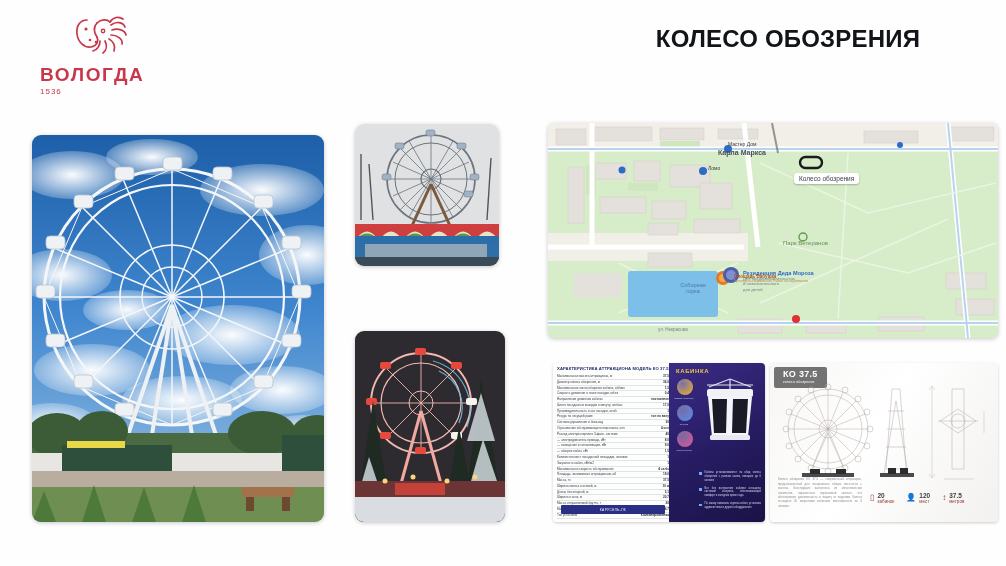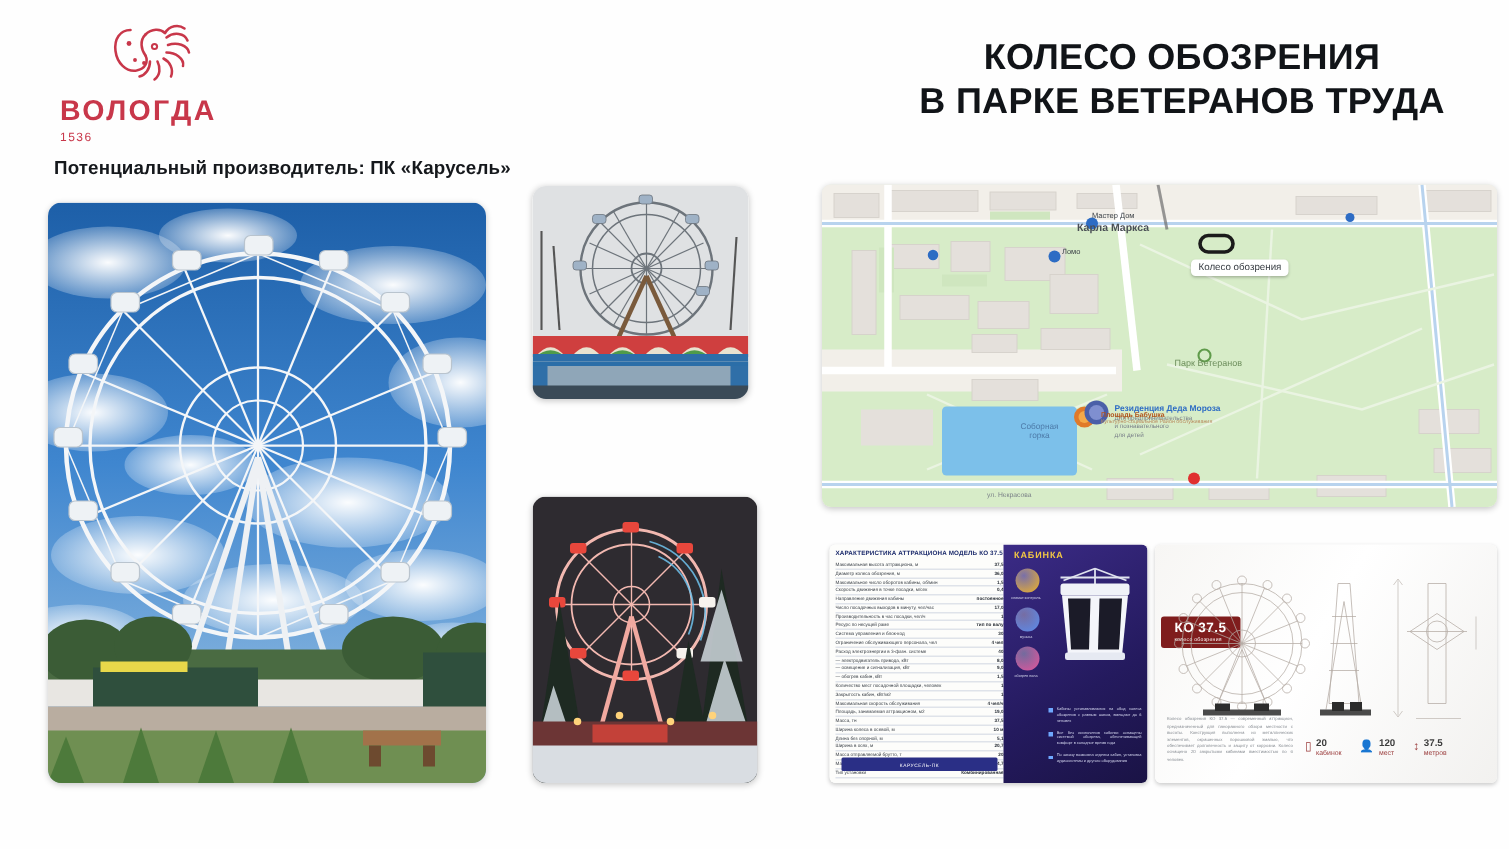--- a/index.html
+++ b/index.html
@@ -67,23 +67,23 @@
     padding:2px 5px; font-size:6.5px; color:#3b4046;
     box-shadow:0 1px 2px rgba(0,0,0,.25); white-space:nowrap;
   }
   .map-poi-title { font-size:5.6px; color:#2d6cc4; font-weight:bold; }
   .map-poi-sub { font-size:4.2px; color:#7a8089; line-height:1.25; }
 
   
   .doc { position:absolute; border-radius:4px; overflow:hidden;
          box-shadow:0 1px 3px rgba(0,0,0,.2); background:#fff; }
   .ko-badge {
-    position:absolute; left:4px; top:4px; background:#7f1d1d; color:#fff;
+    position:absolute; left:4px; top:4px; background:#737373; color:#fff;
     padding:3px 9px 4px; border-radius:2px; font-size:9px; font-weight:bold;
-    line-height:1; letter-spacing:.3px;margin-top:44px;
+    line-height:1; letter-spacing:.3px;
   }
   .ko-badge .sub { display:block; font-size:3.4px; font-weight:normal; margin-top:2px; letter-spacing:.2px; }
   .ko-stats { position:absolute; left:100px; bottom:18px; display:flex; gap:12px; align-items:flex-start; }
   .ko-stat { display:flex; gap:3px; align-items:center; }
   .ko-stat .num { font-size:6.5px; font-weight:bold; color:#3d3d3d; line-height:1.1; }
   .ko-stat .unit { font-size:4.6px; color:#9a3b3b; line-height:1.1; }
   .ko-blurb { position:absolute; left:8px; bottom:14px; width:84px; font-size:2.9px;
               color:#8a8f95; line-height:1.5; text-align:justify; }
 
   .spec-title { position:absolute; left:4px; top:3px; font-size:4.2px; font-weight:bold;
@@ -129,24 +129,22 @@
       <circle cx="29" cy="33" r="1.3" fill="#c8374a"></circle>
       <circle cx="36" cy="22" r="2.4" fill="#c8374a"></circle>
       <circle cx="36" cy="22" r="1" fill="#fff"></circle>
     </svg>
     <div class="logo-word">ВОЛОГДА</div>
     <div class="logo-year">1536</div>
   </div>
 
   <div class="title">
     <span>КОЛЕСО ОБОЗРЕНИЯ</span>
-    <span class="l2">В ПАРКЕ ВЕТЕРАНОВ ТРУДА</span>
   </div>
 
-  <div class="manufacturer">Потенциальный производитель:  ПК «Карусель»</div>
 
 
   <div class="photo" id="photo-main">
     <svg viewBox="0 0 292 387" preserveAspectRatio="none">
       <defs>
         <linearGradient id="sky" x1="0" y1="0" x2="0" y2="1">
           <stop offset="0%" stop-color="#1d5fa8"></stop>
             <stop offset="45%" stop-color="#3f86cf"></stop>
           <stop offset="100%" stop-color="#9ec4e4"></stop>
         </linearGradient>

